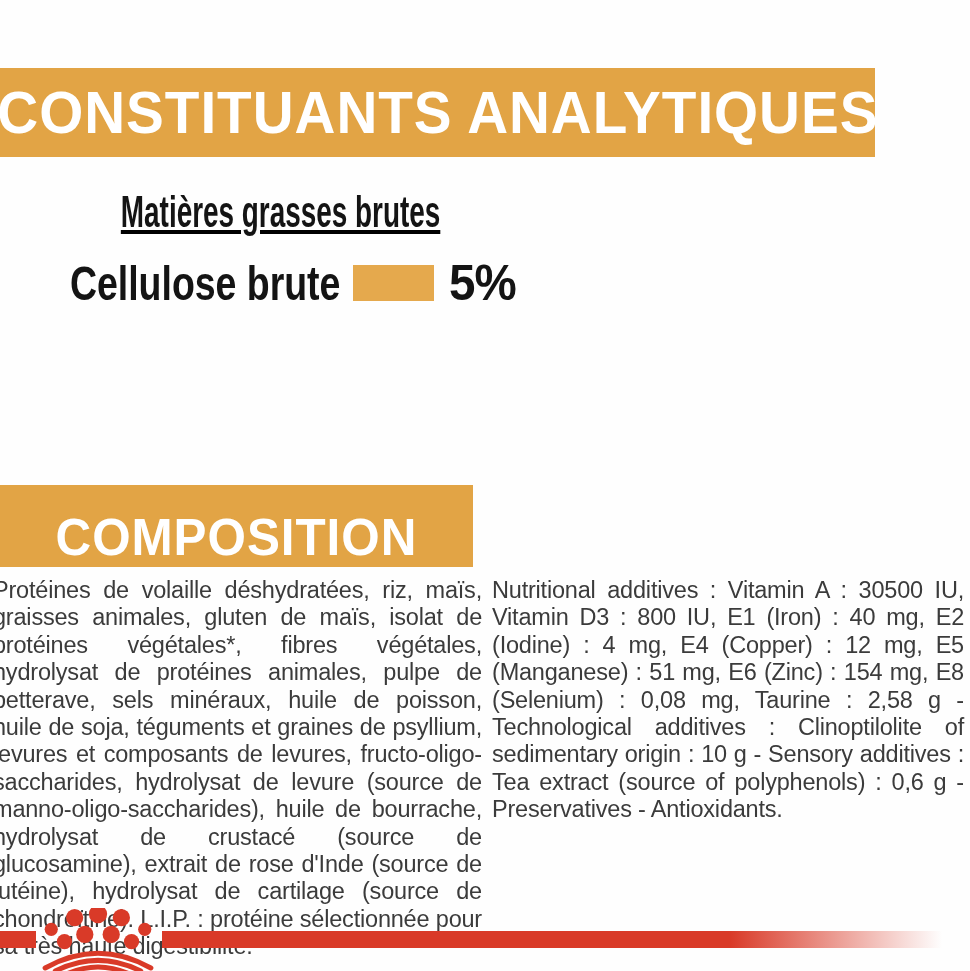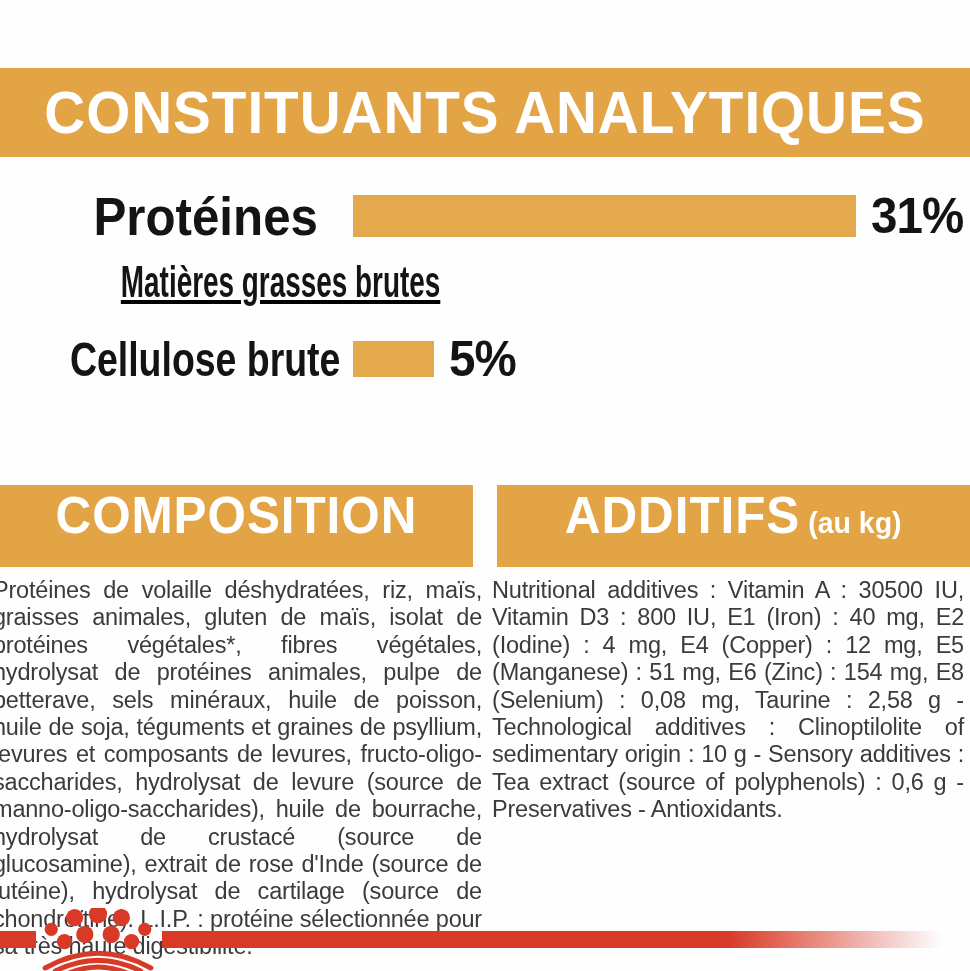--- a/index.html
+++ b/index.html
@@ -5,21 +5,21 @@
   html,body{margin:0;padding:0;background:#ffffff;}
   .page{
     position:relative;
     width:970px;height:971px;
     background:#fefefe;
     overflow:hidden;
     font-family:"Liberation Sans", sans-serif;
   }
   
   .title-banner{
-    position:absolute;left:0;top:68px;width:970px;height:89px;
+    position:absolute;left:0;top:68px;width:875px;height:89px;
     background:var(--gold,#E2A445);
     display:flex;align-items:center;justify-content:center;
   }
   .title-banner .title{
     color:#ffffff;font-weight:bold;font-size:59px;letter-spacing:1px;
     transform:scaleX(0.96);transform-origin:center;
     white-space:nowrap;
   }
   
   .chart{position:absolute;left:0;top:178px;width:970px;}
@@ -34,28 +34,28 @@
   .chart-row .bar{height:42px;background:var(--bar,#E5A94D);}
   .chart-row .pct{
     margin-left:15px;font-weight:bold;color:#141414;font-size:50px;
     letter-spacing:-1px;white-space:nowrap;transform:scaleX(0.95);transform-origin:left;
   }
   .row-0{height:64px;margin-top:6px;}
   .row-0 .label-col{font-size:53px;transform:scaleX(0.93);transform-origin:right;}
   .row-1{height:62px;margin-top:3px;text-decoration:underline;}
   .row-1 .label-col{font-size:45px;transform:scaleX(0.62);transform-origin:right;}
   .row-1 .bar{height:38px;}
-  .row-2{height:60px;margin-top:16px;}
+  .row-2{height:60px;margin-top:10px;}
   .row-2 .label-col{font-size:48px;transform:scaleX(0.78);transform-origin:right;}
   .row-2 .bar{height:36px;}
   
   .sec-header{
     position:absolute;top:485px;height:82px;
     background:var(--gold,#E2A445);
-    display:flex;align-items:flex-start;justify-content:center;
+    display:flex;align-items:flex-end;justify-content:center;
   }
   .sec-header.left{left:0;width:473px;}
   .sec-header.right{left:497px;width:473px;}
   .sec-title{
     color:#ffffff;font-weight:bold;font-size:52px;letter-spacing:1px;
     white-space:nowrap;transform:scaleX(0.95);transform-origin:center;
   }
   .sec-title .suffix{font-size:30px;font-weight:bold;letter-spacing:0;}
   
   .body-text{
@@ -78,49 +78,39 @@
 <body>
 
 <div class="page">
 
   <div class="title-banner">
     <span class="title">CONSTITUANTS ANALYTIQUES</span>
   </div>
 
   <div class="chart">
 
-    <div class="chart-row row-0">
-      <span class="label-col">Protéines</span>
-      <span class="track">
-        <span class="bar" style="width: 81.5789%;"></span>
-        <span class="pct">31%</span>
-      </span>
-    </div>
 
     <div class="chart-row row-1">
       <span class="label-col">Matières grasses brutes</span>
     </div>
 
     <div class="chart-row row-2">
       <span class="label-col">Cellulose brute</span>
       <span class="track">
         <span class="bar" style="width: 13.1579%;"></span>
         <span class="pct">5%</span>
       </span>
     </div>
 
   </div>
 
   <div class="sec-header left">
     <span class="sec-title">COMPOSITION</span>
   </div>
 
-  <div class="sec-header right">
-    <span class="sec-title"><span>ADDITIFS</span><span class="suffix"> (au kg)</span></span>
-  </div>
 
   <div class="body-text composition">Protéines de volaille déshydratées, riz, maïs, graisses animales, gluten de maïs, isolat de protéines végétales*, fibres végétales, hydrolysat de protéines animales, pulpe de betterave, sels minéraux, huile de poisson, huile de soja, téguments et graines de psyllium, levures et composants de levures, fructo-oligo-saccharides, hydrolysat de levure (source de manno-oligo-saccharides), huile de bourrache, hydrolysat de crustacé (source de glucosamine), extrait de rose d'Inde (source de lutéine), hydrolysat de cartilage (source de chondroïtine). L.I.P. : protéine sélectionnée pour sa très haute digestibilité.</div>
 
   <div class="body-text additives">Nutritional additives : Vitamin A : 30500 IU, Vitamin D3 : 800 IU, E1 (Iron) : 40 mg, E2 (Iodine) : 4 mg, E4 (Copper) : 12 mg, E5 (Manganese) : 51 mg, E6 (Zinc) : 154 mg, E8 (Selenium) : 0,08 mg, Taurine : 2,58 g - Technological additives : Clinoptilolite of sedimentary origin : 10 g - Sensory additives : Tea extract (source of polyphenols) : 0,6 g - Preservatives - Antioxidants.</div>
 
   <div class="red-bar left-seg"></div>
   <div class="red-bar right-seg"></div>
 
   <svg class="crown" viewBox="0 0 112 62" xmlns="http://www.w3.org/2000/svg">
     <g fill="#D93A28">

